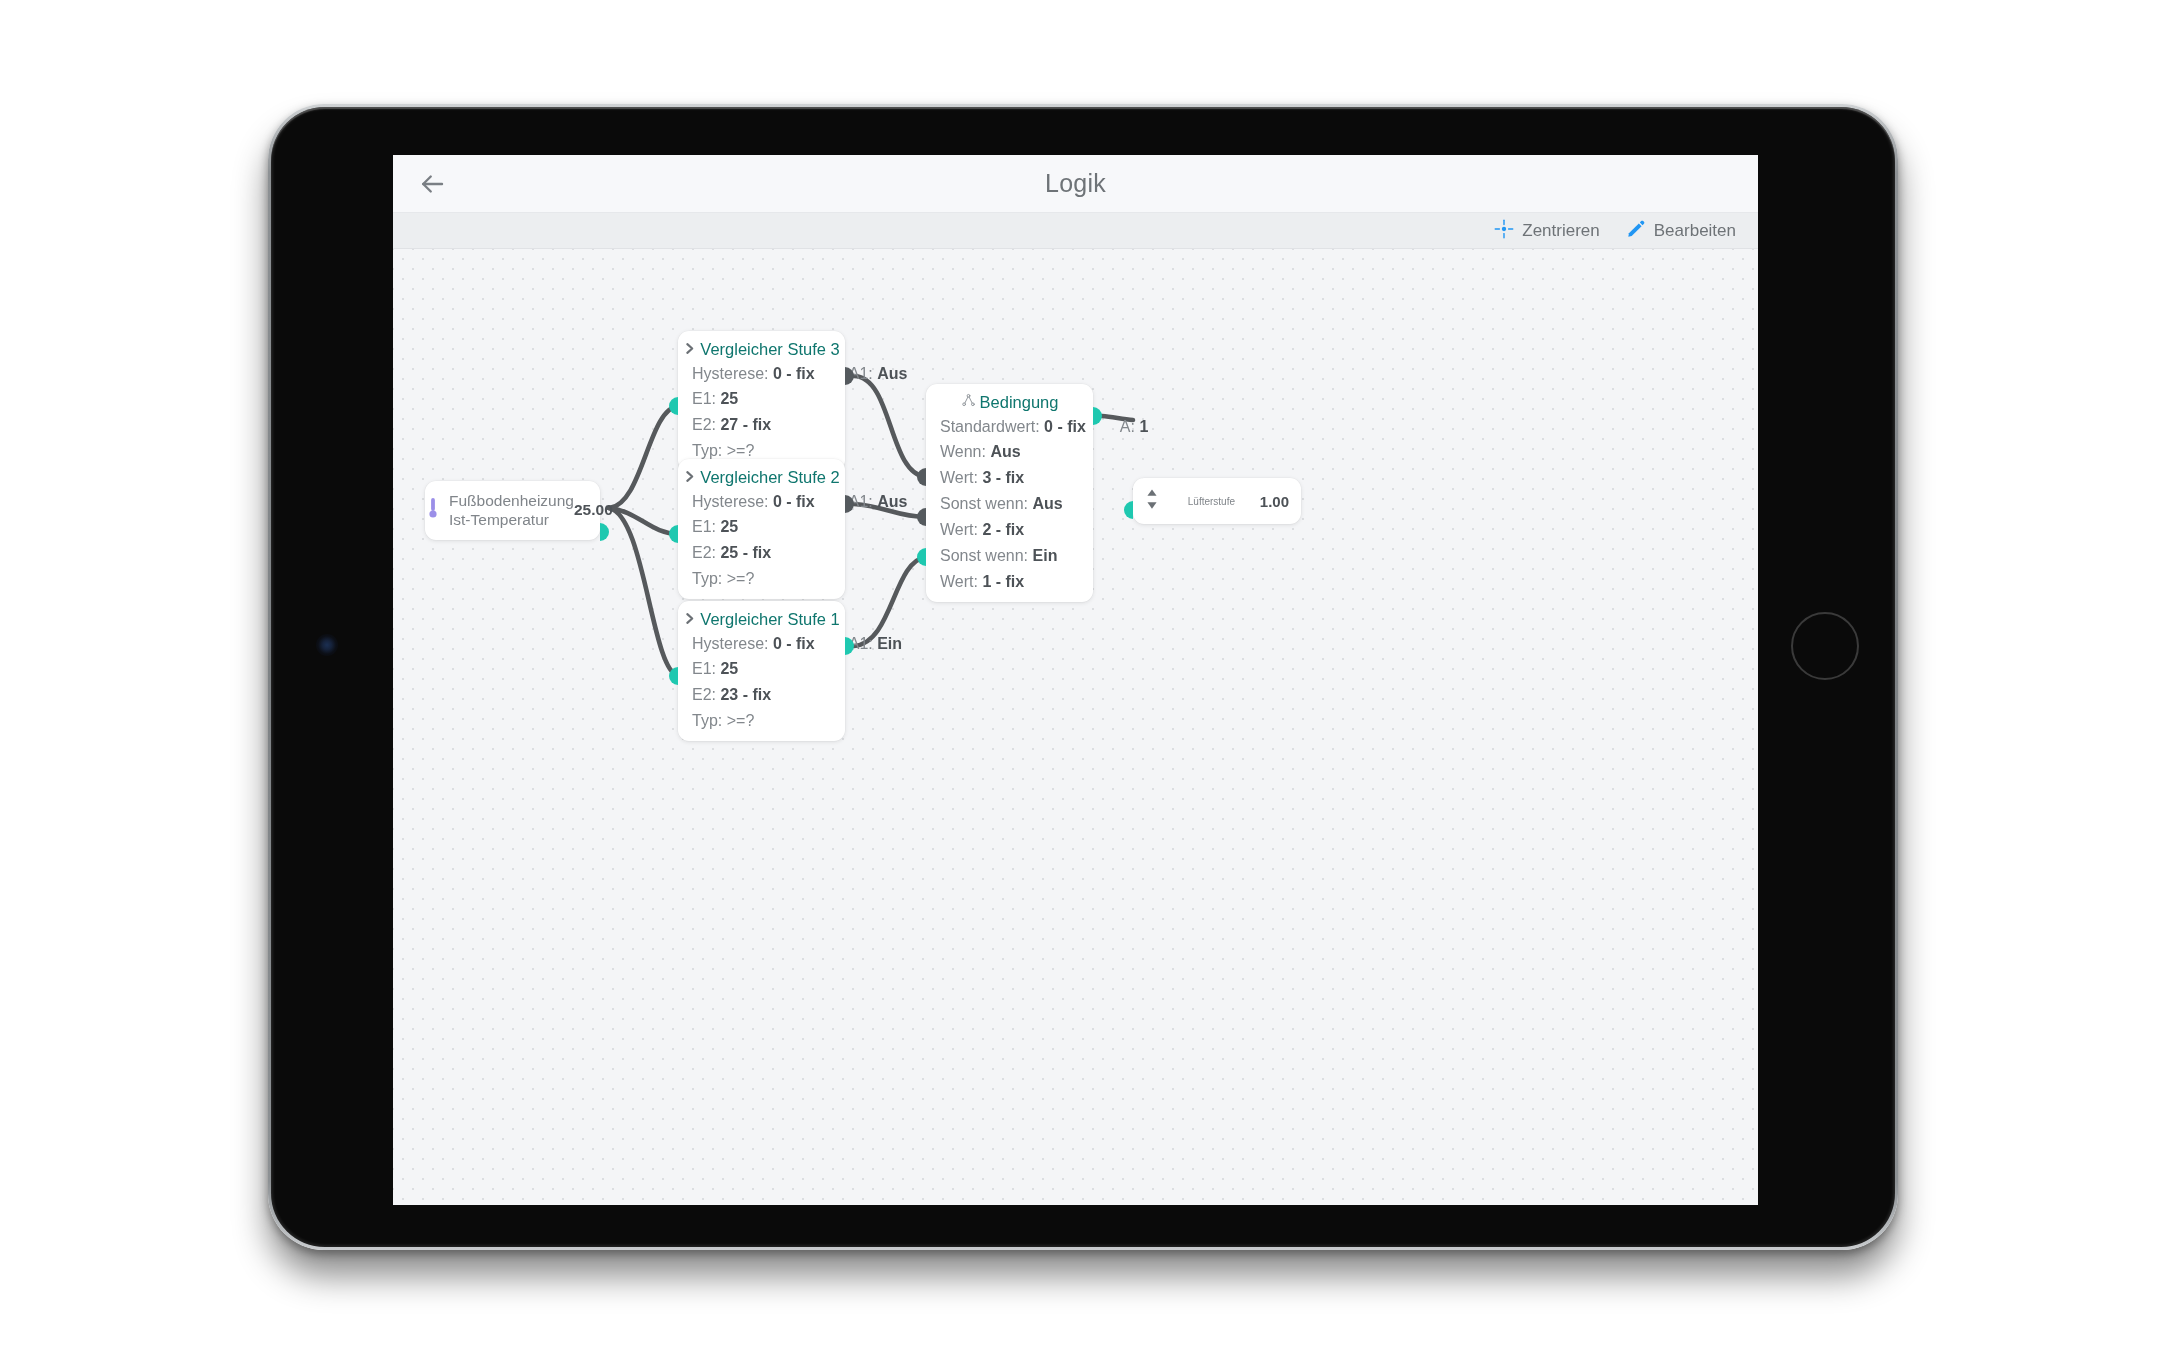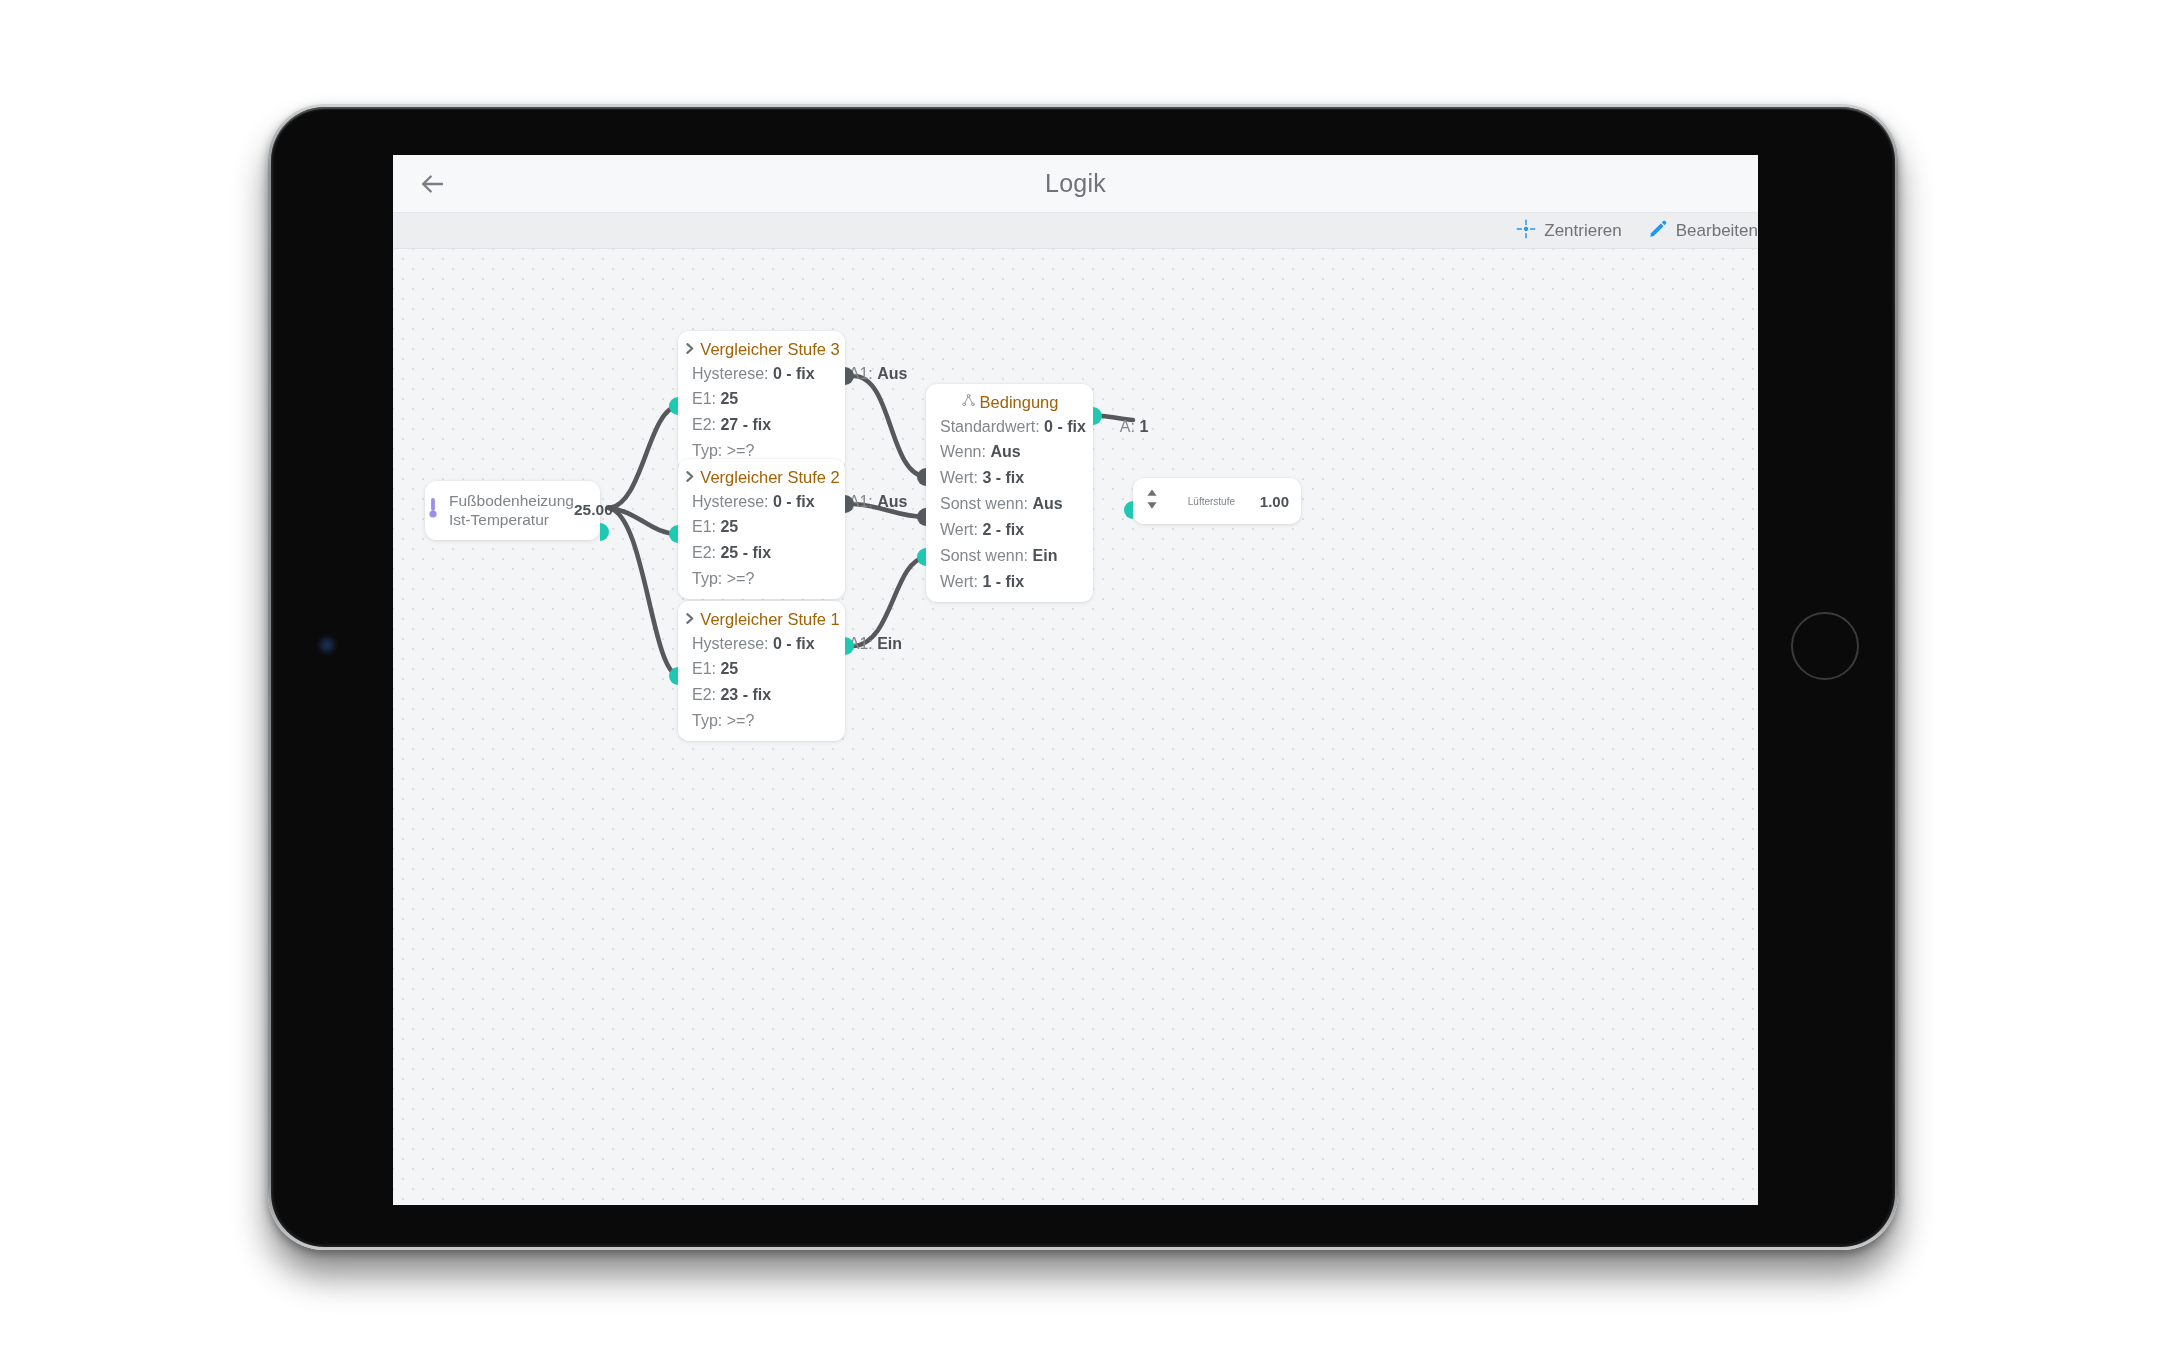--- a/index.html
+++ b/index.html
@@ -72,21 +72,21 @@
   #nav-title {
     width: 100%; text-align: center;
     font-size: 25px; color: #6e7377; letter-spacing: .2px;
   }
 
   
   #toolbar {
     height: 36px; background: #eceef0;
     border-bottom: 1px solid #e0e2e5;
     display: flex; align-items: center; justify-content: flex-end;
-    gap: 26px; 
+    gap: 26px; padding-right: 22px;
   }
   .tb-btn { display: flex; align-items: center; gap: 8px; cursor: pointer; }
   .tb-label { font-size: 17px; color: #6e7377; }
 
   
   #canvas {
     position: relative;
     height: calc(100% - 95px);
     background-color: #f4f5f7;
     background-image:
@@ -101,21 +101,21 @@
   .node {
     position: absolute;
     background: #ffffff;
     border-radius: 11px;
     box-shadow: 0 1px 4px rgba(0,0,0,.10), 0 0 0 .5px rgba(0,0,0,.03);
     z-index: 5;
   }
   .node-title {
     display: flex; align-items: center; justify-content: center;
     gap: 4px;
-    font-size: 16.5px; color: #a16207;
+    font-size: 16.5px; color: #0f766e;
     padding-top: 9px; padding-bottom: 2px;
   }
   .row {
     font-size: 16px; color: #82878c;
     padding: 3.5px 14px;
     white-space: nowrap;
     line-height: 1.18;
   }
   .row b { color: #4d5257; font-weight: bold; }
   .row.split { display: flex; justify-content: space-between; gap: 34px; }

